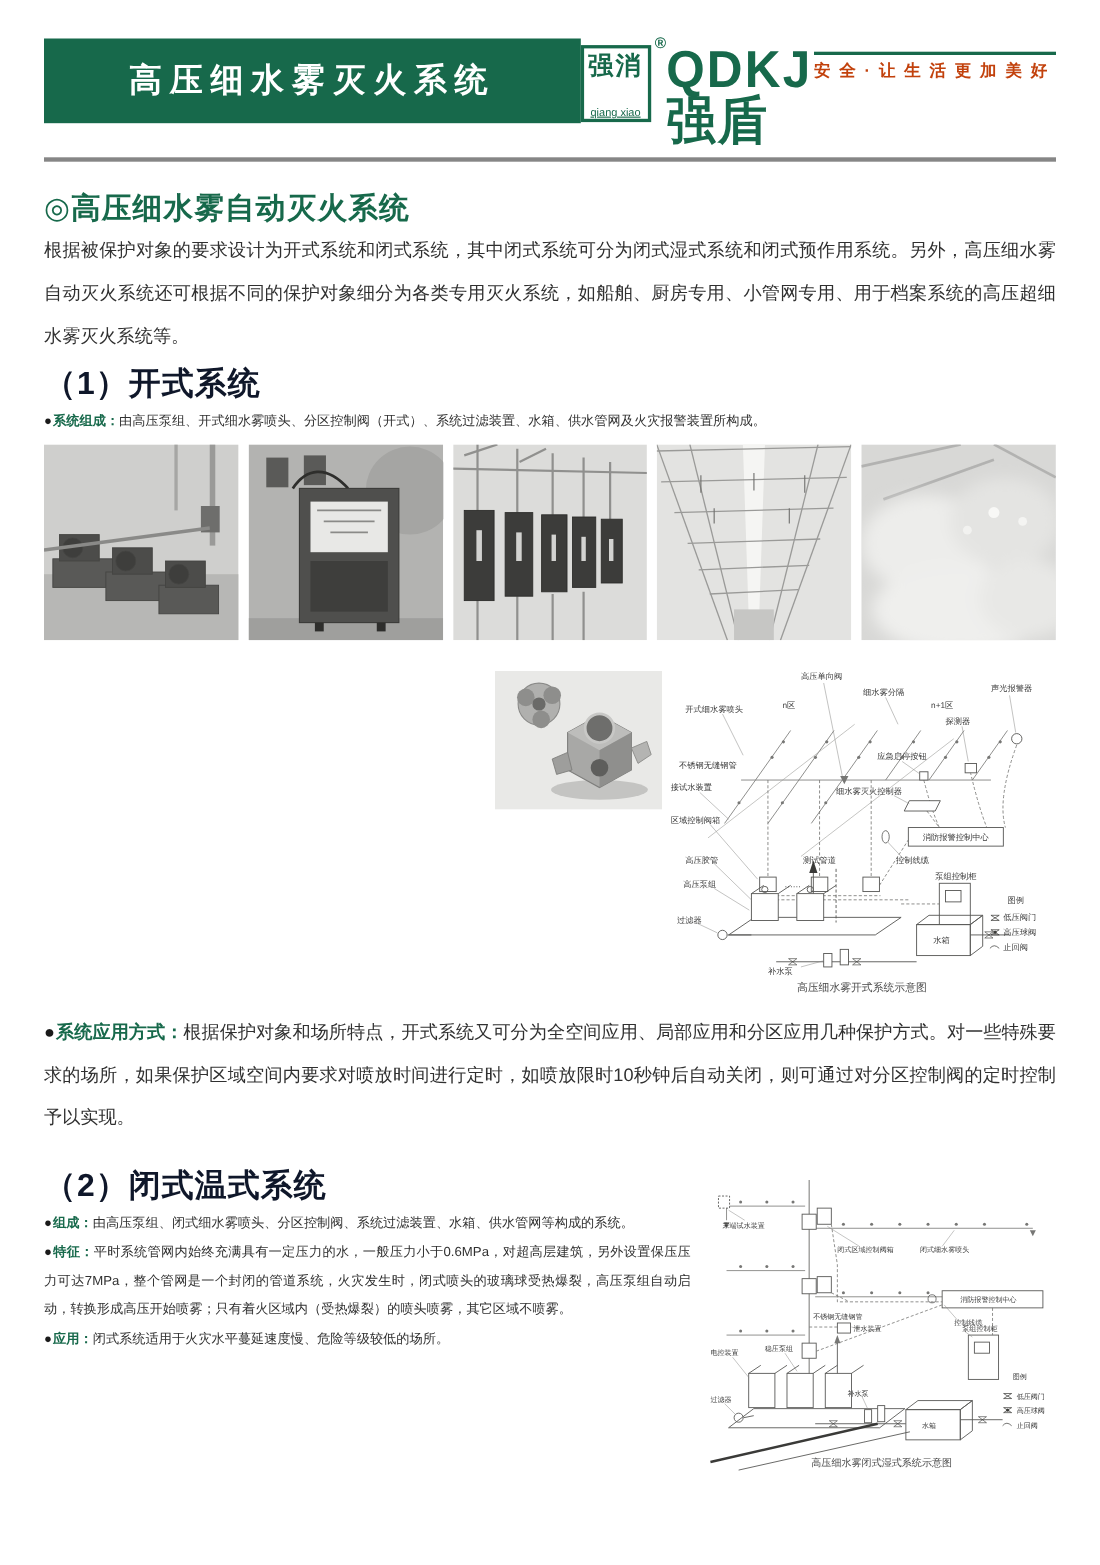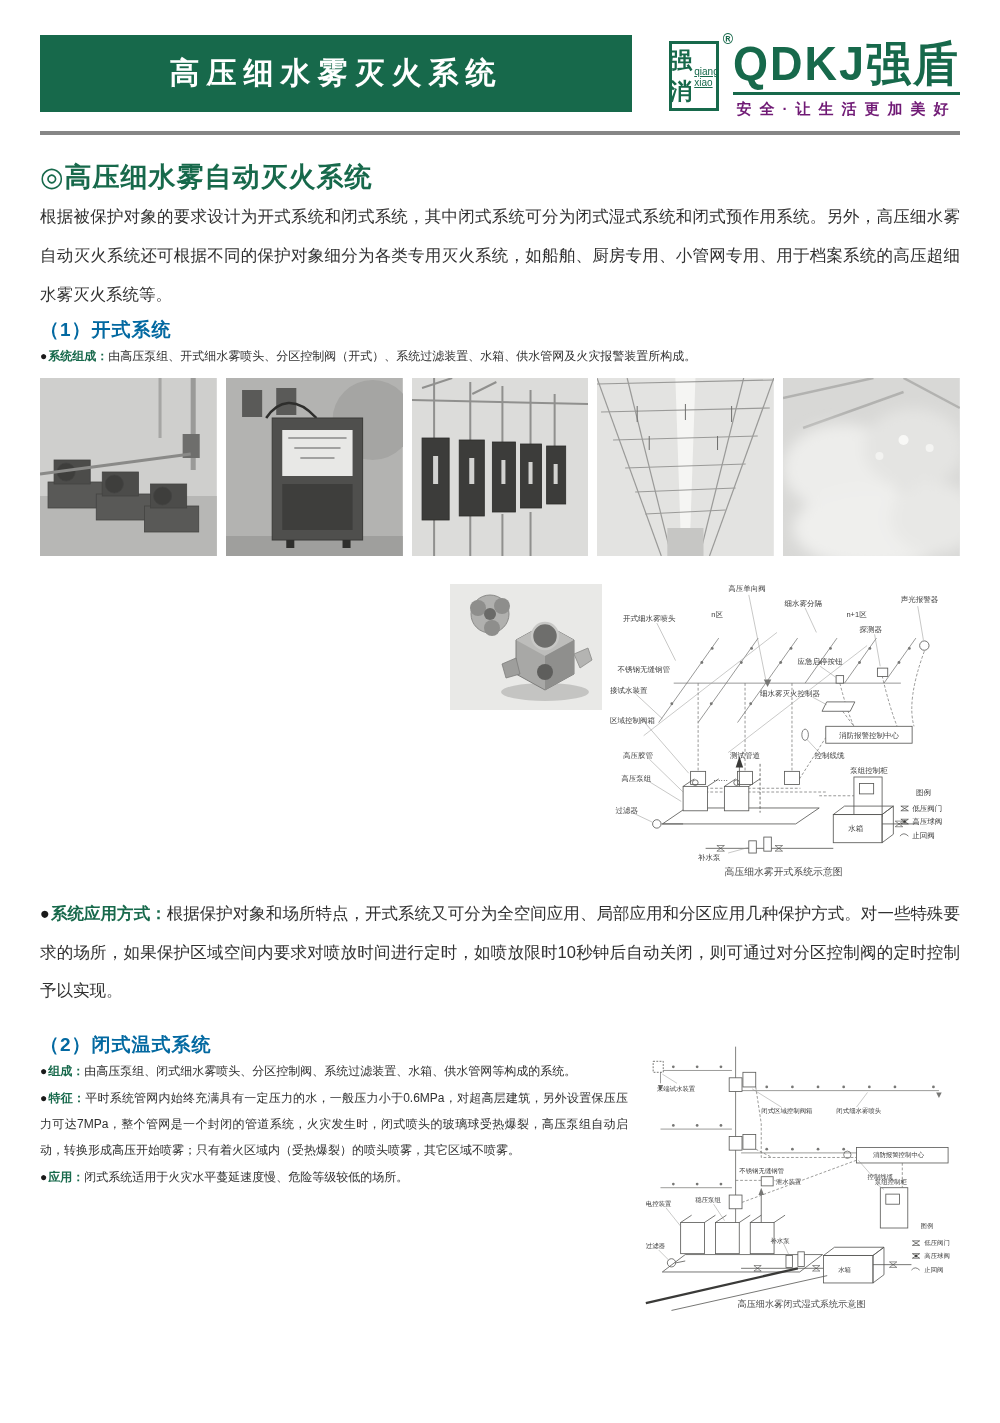--- a/index.html
+++ b/index.html
@@ -5,34 +5,34 @@
   * { margin:0; padding:0; box-sizing:border-box; }
   html,body { background:#ffffff; }
   body { font-family:"Liberation Sans","DejaVu Sans",sans-serif; color:#2e2e2e; }
   .page { width:1000px; height:1423px; padding:0 40px; overflow:hidden; background:#fff; position:relative; }
 
   
   .header { display:flex; justify-content:space-between; align-items:flex-start; padding-top:35px; }
   .title-box { width:592px; height:77px; background:#17694b; color:#fff; display:flex; align-items:center; justify-content:center; font-size:30px; font-weight:bold; letter-spacing:7px; }
   .logo-area { display:flex; align-items:flex-start; margin-top:6px; }
   .seal-wrap { position:relative; margin-right:14px; }
-  .seal { width:50px; height:70px; border:3px solid #17694b; display:flex; flex-direction:row; align-items:center; justify-content:center; }
+  .seal { width:64px; height:70px; border:3px solid #17694b; display:flex; flex-direction:column; align-items:center; justify-content:space-between; }
   .seal-cn { font-size:23px; font-weight:bold; color:#17694b; letter-spacing:2px; }
   .seal-py { font-size:10px; color:#17694b; margin-top:2px;text-decoration:underline; }
   .reg { position:absolute; top:-10px; right:-14px; color:#17694b; font-size:14px; font-weight:bold; }
-  .brand-col { display:flex; flex-direction:column;text-align:center; }
+  .brand-col { display:flex; flex-direction:row; }
   .brand-word { font-size:45px; font-weight:900; color:#17694b; letter-spacing:2px; line-height:1.0; transform:scaleY(1.05); }
-  .brand-tag { margin-top:6px; border-top:3px solid #17694b; padding-top:5px; font-size:15px; font-weight:bold; color:#701a75; letter-spacing:8px; white-space:nowrap; }
+  .brand-tag { margin-top:6px; border-top:3px solid #17694b; padding-top:5px; font-size:15px; font-weight:bold; color:#c2410c; letter-spacing:8px; white-space:nowrap; }
 
   .rule { margin-top:12px; height:4px; background:#868686; }
 
   
   .main-heading { margin-top:24px; font-size:27px; font-weight:bold; color:#17694b; letter-spacing:1px; }
   .intro { margin-top:2px; font-size:16.5px; line-height:2.35; text-align:justify; color:#303030; }
-  .sub-heading { margin-top:4px; font-size:19px; font-weight:bold; color:#0369a1; letter-spacing:1px; }
+  .sub-heading { margin-top:4px; font-size:29px; font-weight:bold; color:#0f172a; letter-spacing:1px; }
   .bullet-line { font-size:12px; line-height:2.2; text-align:justify; color:#303030; }
   .bullet { color:#1a1a1a; margin-right:1px; }
   .lbl { color:#17694b; font-weight:bold; }
 
   
   .photo-row { display:flex; gap:9px; margin-top:8px; height:178px; }
   .photo { flex:1; height:178px; }
   .photo svg { width:100%; height:100%; display:block; }
 
   

